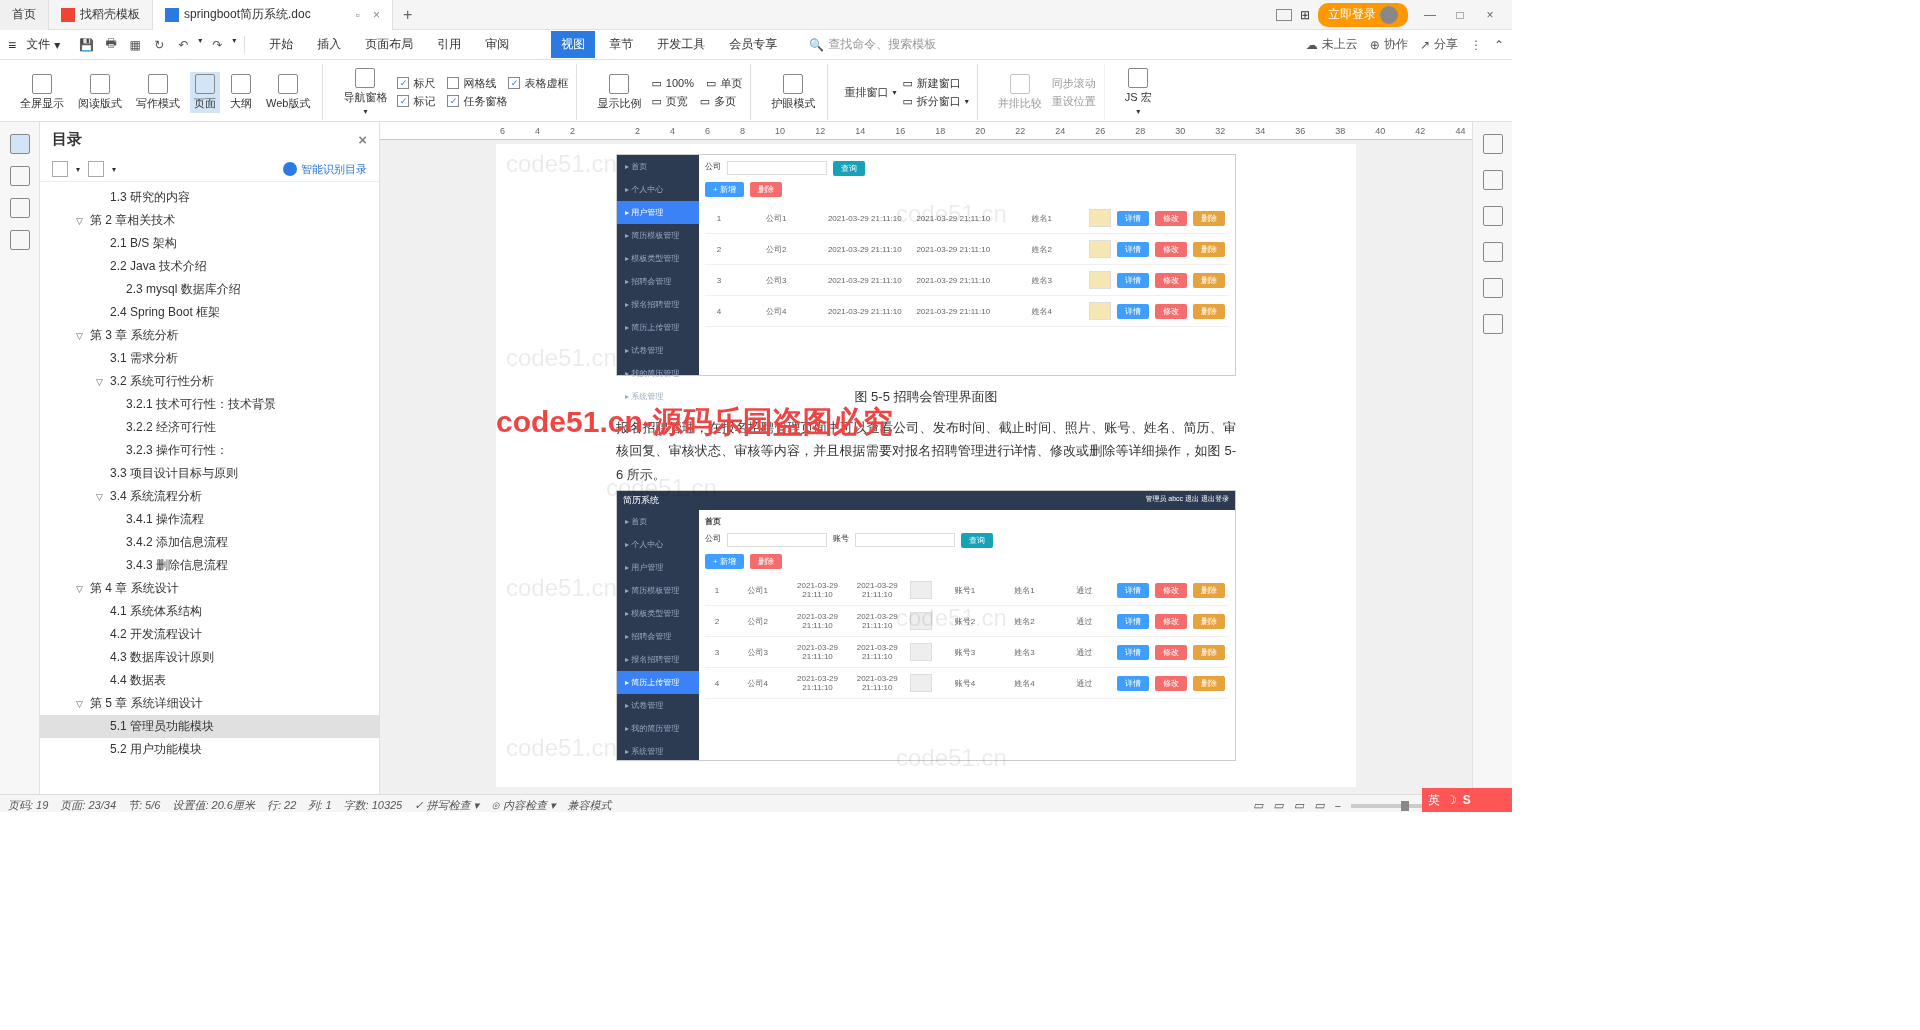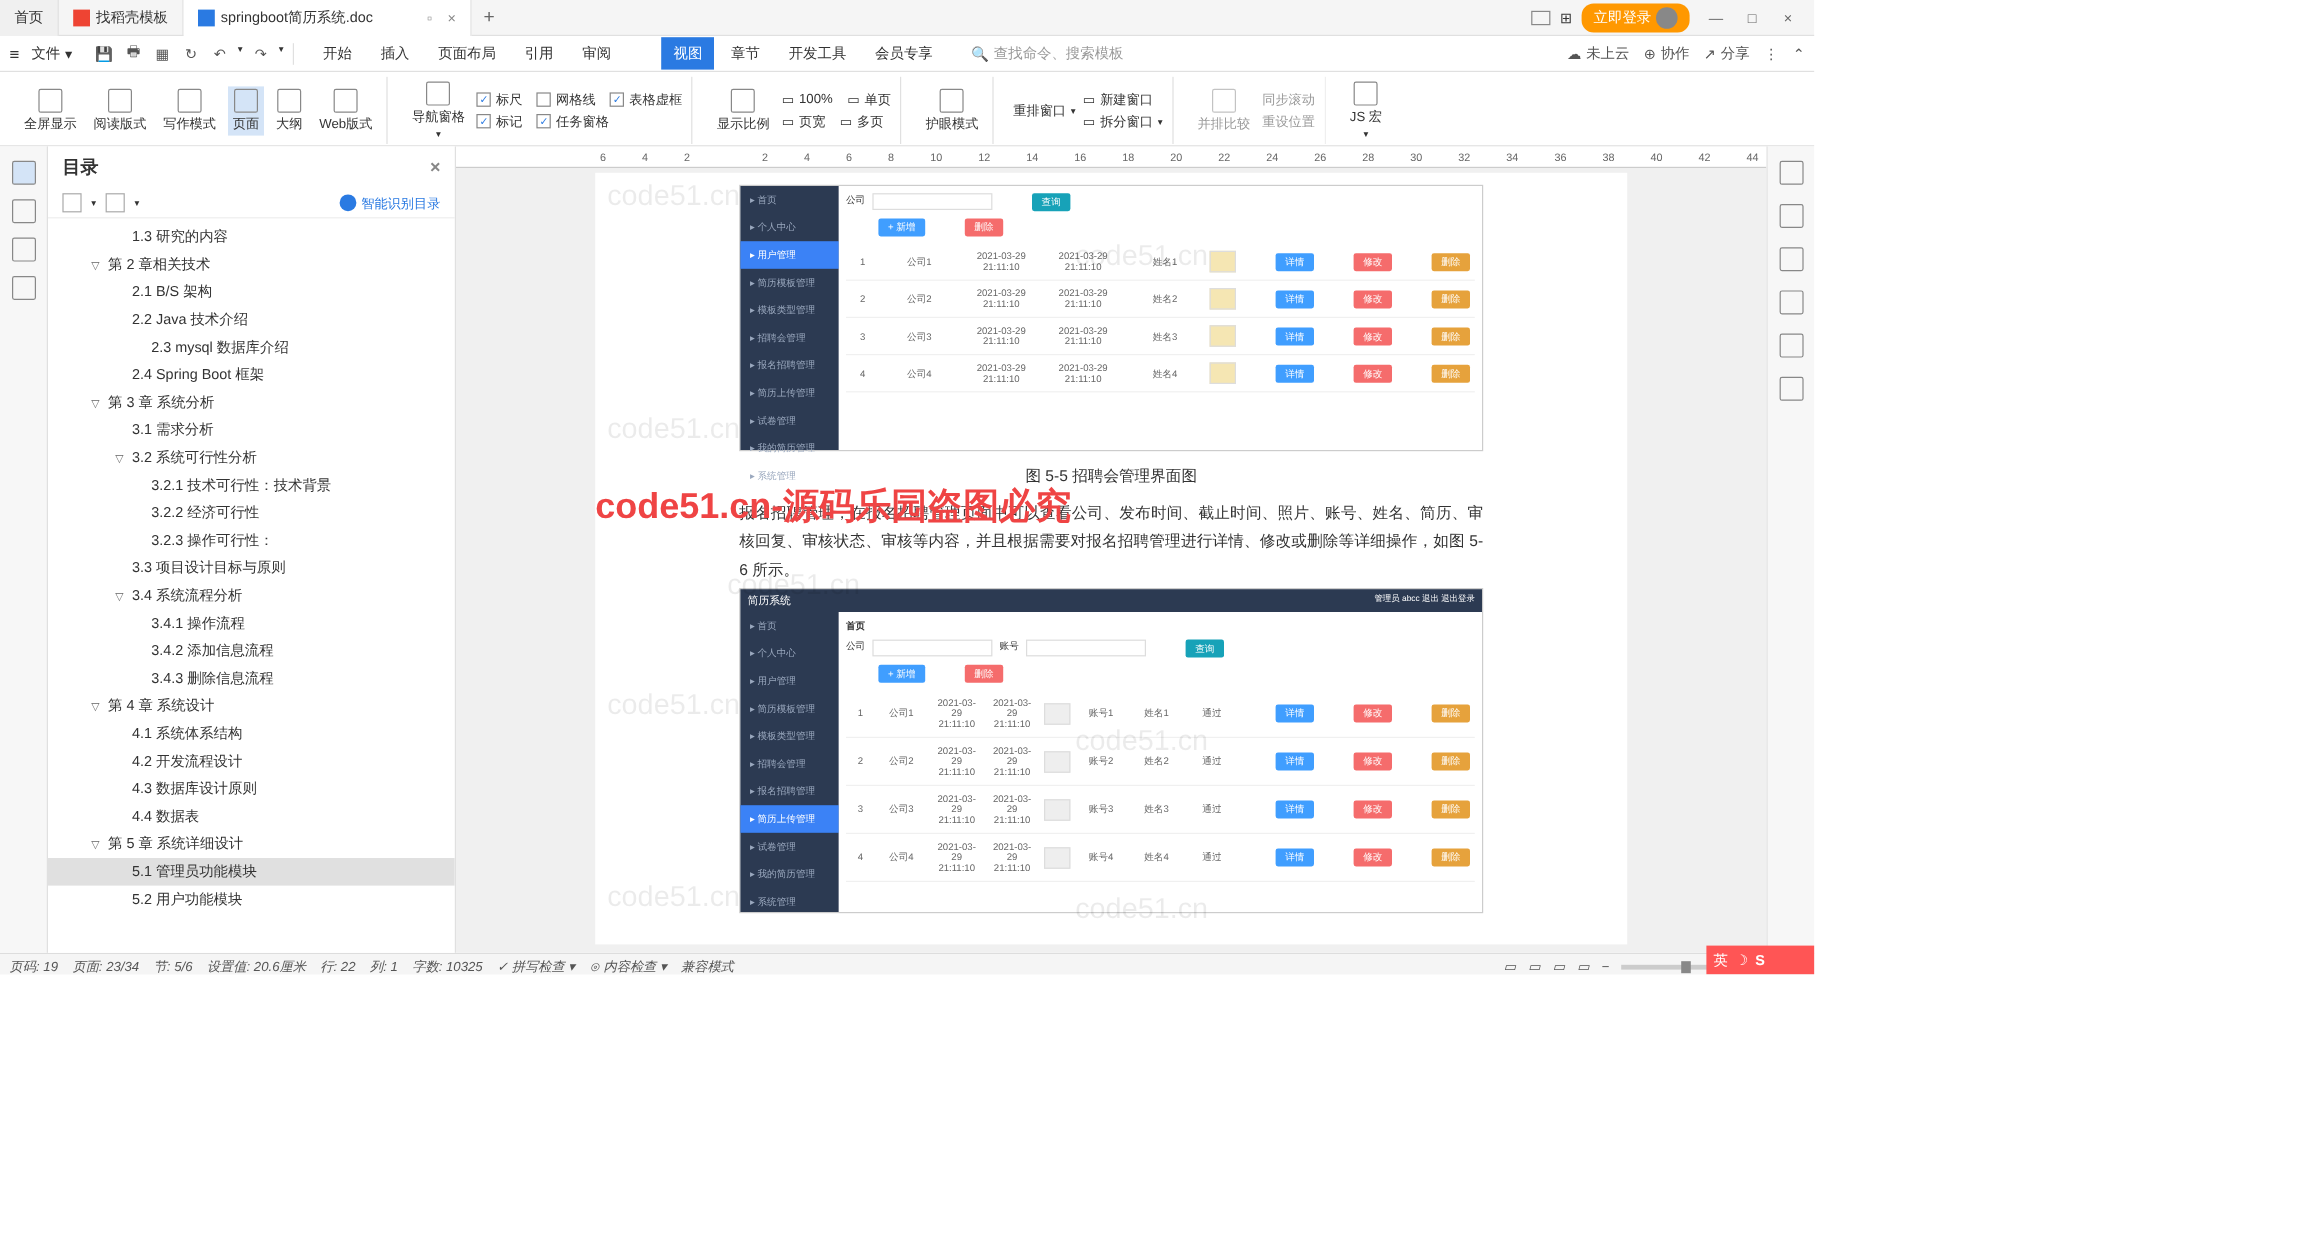--- a/index.html
+++ b/index.html
@@ -74,21 +74,21 @@
 .watermark { position: absolute; color: rgba(0,0,0,0.08); font-size: 24px; pointer-events: none; }
 .wm-overlay { position: absolute; left: 0; font-size: 30px; color: #ef4444; font-weight: bold; z-index: 5; pointer-events: none; }
 .embed-shot { border: 1px solid #ccc; margin-bottom: 6px; }
 .shot-nav { display: flex; height: 220px; }
 .shot-side { width: 82px; background: #2c3a52; display: flex; flex-direction: column; }
 .shot-nav-item { color: #9aa8be; font-size: 8px; padding: 6px 8px; }
 .shot-nav-item.active { background: #3b82f6; color: #fff; }
 .shot-body { flex: 1; background: #fff; padding: 6px; font-size: 8px; }
 .shot-top { display: flex; gap: 6px; margin-bottom: 6px; }
 .shot-input { border: 1px solid #ddd; padding: 2px 6px; width: 100px; height: 14px; }
-.shot-btn { padding: 2px 8px; color: #fff; border-radius: 2px; font-size: 8px; margin-left: 27px; }
+.shot-btn { padding: 2px 8px; color: #fff; border-radius: 2px; font-size: 8px; }
 .shot-btn.blue { background: #409eff; }
 .shot-btn.red { background: #f56c6c; }
 .shot-btn.orange { background: #e6a23c; }
 .shot-btn.cyan { background: #17a2b8; }
 .shot-table { width: 100%; }
 .shot-row { display: flex; align-items: center; padding: 6px 4px; border-bottom: 1px solid #f0f0f0; gap: 6px; font-size: 8px; }
 .shot-cell { flex: 1; text-align: center; color: #666; }
 .shot-thumb { width: 22px; height: 18px; background: #f5e6b3; border: 1px solid #ddd; }
 .caption { text-align: center; padding: 6px 0; font-size: 13px; }
 .body-text { font-size: 13px; line-height: 1.8; padding: 4px 100px; text-align: justify; }

